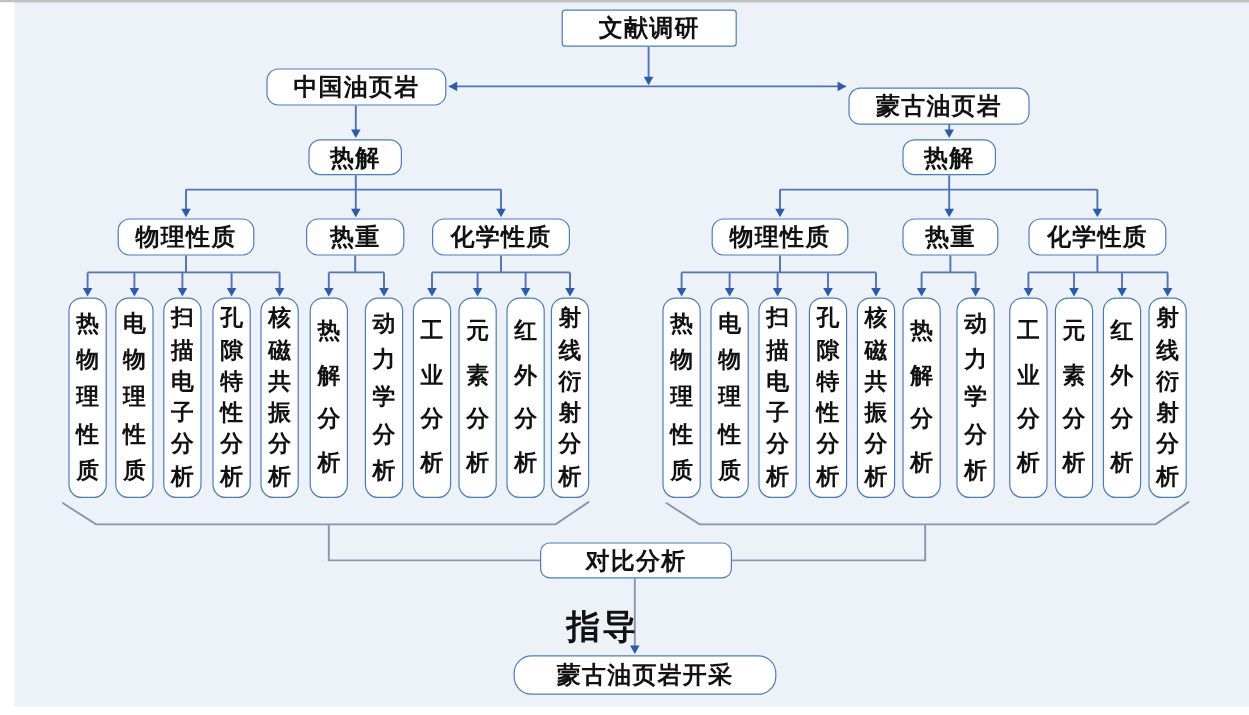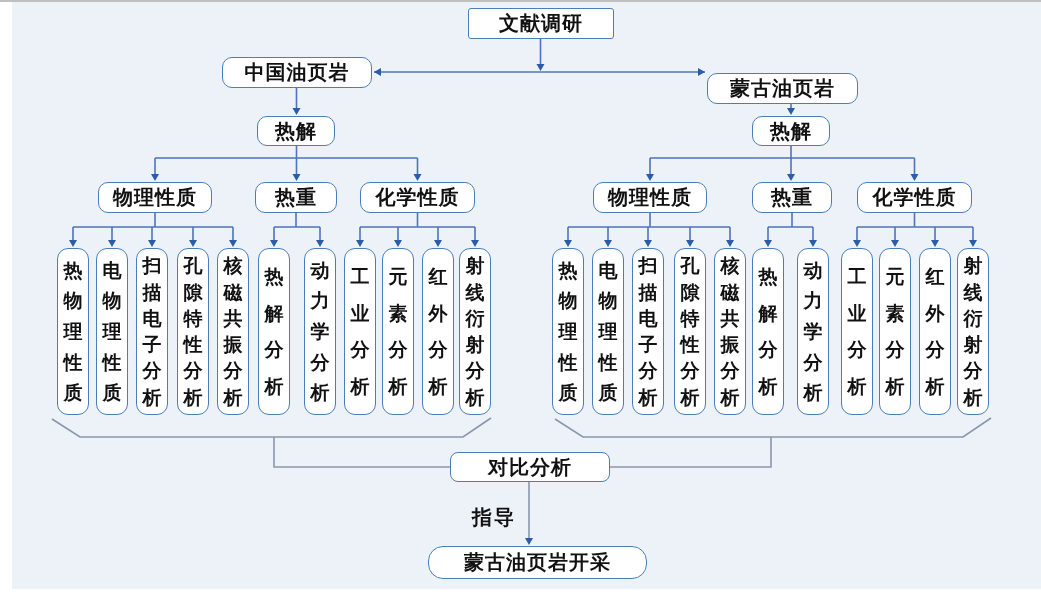--- a/index.html
+++ b/index.html
@@ -24,21 +24,21 @@
   }
   .box.sq{border-radius:3px;}
   .vbox{
     position:absolute;width:32px;height:167px;top:248px;box-sizing:border-box;
     background:var(--boxfill,#ffffff);
     border:1.6px solid var(--boxborder,#4a7ebb);
     border-radius:11px;
     color:var(--text,#111);font-weight:bold;font-size:19px;
   }
   .vtext{display:flex;flex-direction:column;justify-content:space-evenly;align-items:center;height:100%;line-height:1;}
-  .floating-label{position:absolute;color:var(--text,#111);font-weight:bold;font-size:20px;letter-spacing:2px;}
+  .floating-label{position:absolute;color:var(--text,#111);font-weight:bold;font-size:28px;letter-spacing:2px;}
 </style>
 </head>
 <body>
 
 <div class="canvas" style="--bg: #edf2f9; --boxborder: #4a7ebb; --boxfill: #ffffff; --text: #111111; --connector: #4f74b8; --brace: #8a96ad; --arrowhead: #2b5cab;">
   <div class="edge-top"></div>
   <div class="edge-left"></div>
   <div class="edge-bottom"></div>
 
   <svg class="wires" width="1041" height="596">

